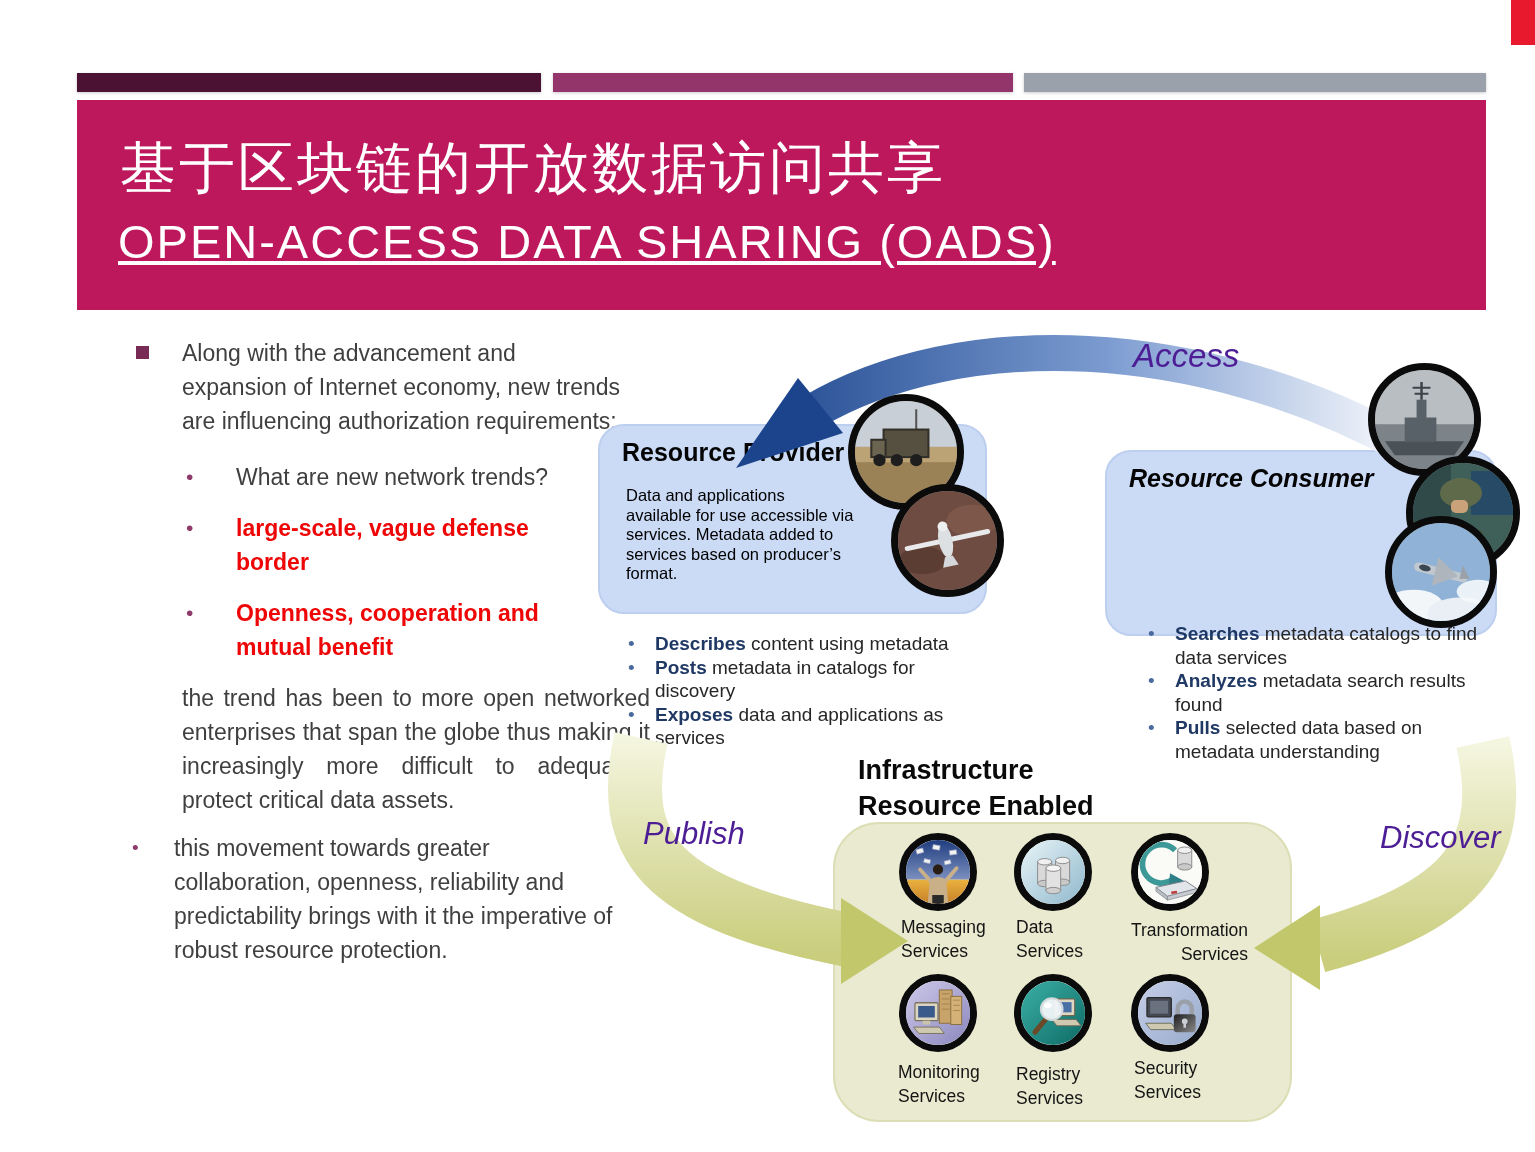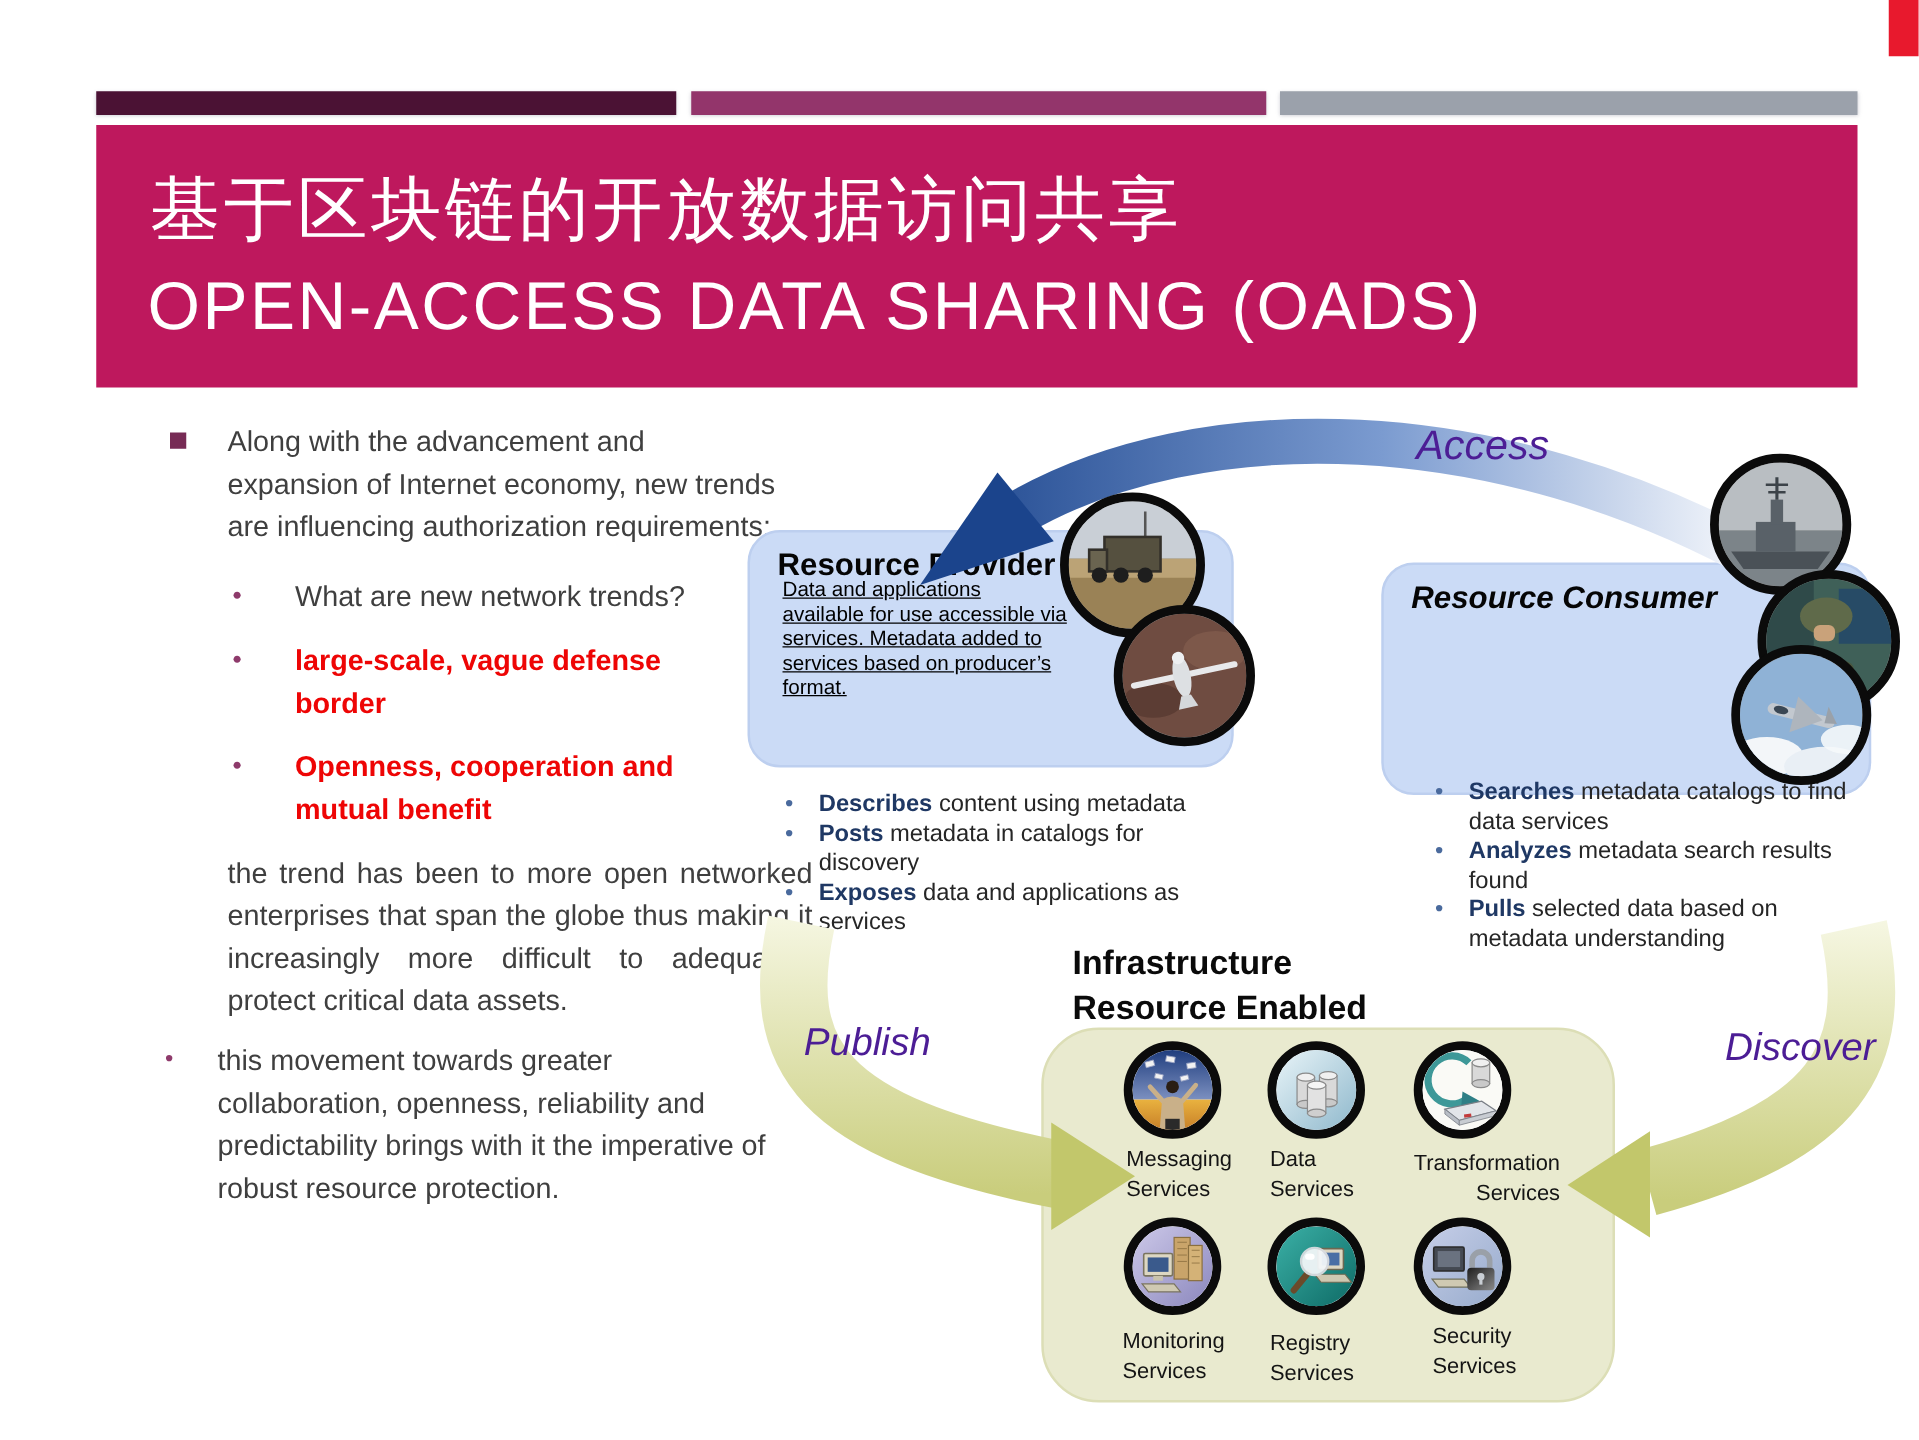--- a/index.html
+++ b/index.html
@@ -13,22 +13,22 @@
   .topbar{position:absolute;top:73px;height:19px;box-shadow:0 1px 3px rgba(110,110,130,.35);}
   .bar-maroon{left:77px;width:464px;background:#4B1234;}
   .bar-magenta{left:553px;width:460px;background:#93356B;}
   .bar-gray{left:1024px;width:462px;background:#9BA1AB;}
   .corner-red{position:absolute;top:0;left:1511px;width:24px;height:45px;background:#E8192D;}
 
   
   .header{position:absolute;left:77px;top:100px;width:1409px;height:210px;background:#be185d;color:#fff;}
   .title-zh{position:absolute;left:43px;top:40px;font-family:"DejaVu Serif", serif;
     font-size:56px;letter-spacing:3px;line-height:1;white-space:nowrap;}
-  .title-en{position:absolute;left:41px;top:118px;font-size:54px;letter-spacing:2px;
-    font-weight:400;line-height:1;white-space:nowrap;}
+  .title-en{position:absolute;left:41px;top:118px;font-size:47px;letter-spacing:2px;
+    font-weight:400;line-height:1;white-space:nowrap;text-decoration:underline;}
 
   
   .left-col{position:absolute;left:88px;top:336px;width:532px;color:#3F3F3F;
     font-size:23px;line-height:34px;margin-left:36px;}
   .intro-row{display:flex;}
   .sq-bullet{flex:none;width:13px;height:13px;background:#772B55;margin:10px 0 0 12px;}
   .intro-text{margin-left:33px;width:442px;}
   .sub-list{margin-top:22px;}
   .sub-row{display:flex;margin:0 0 17px 62px;}
   .sub-dot{flex:none;width:50px;color:#8E3A6B;font-size:21px;}
@@ -38,21 +38,21 @@
   .closing-row{display:flex;margin-top:14px;}
   .closing-dot{flex:none;margin-left:8px;width:42px;color:#8E3A6B;font-size:19px;}
   .closing-text{width:452px;}
 
   
   .panel{position:absolute;background:#CBDBF6;border:2px solid #BDCFEF;border-radius:26px;z-index:2;}
   .panel-provider{left:598px;top:424px;width:385px;height:186px;}
   .panel-consumer{left:1105px;top:450px;width:388px;height:182px;font-style:italic;}
   .panel-title{position:absolute;left:22px;top:12px;font-size:25px;font-weight:bold;color:#050505;}
   .panel-body{position:absolute;font-size:16.5px;line-height:19.5px;color:#000;}
-  .panel-provider .panel-body{left:26px;top:37px;width:228px;text-decoration:underline;}
+  .panel-provider .panel-body{left:26px;top:60px;width:228px;}
   .panel-consumer .panel-body{left:28px;top:50px;width:262px;}
 
   
   .blist{position:absolute;z-index:3;font-size:19px;line-height:23.5px;color:#262626;}
   .blist-provider{left:628px;top:632px;width:360px;}
   .blist-consumer{left:1148px;top:622px;width:358px;}
   .brow{display:flex;}
   .bdot{flex:none;width:27px;color:#4A6A9D;}
   .btext{flex:1;}
   .kw{font-weight:bold;color:#1F3864;}
@@ -391,13 +391,13 @@
     <circle cx="73" cy="63" r="4.5" fill="#C9CED4"></circle>
     <rect x="71" y="65" width="4" height="8" fill="#C9CED4"></rect>
   </svg>
 </div>
 
 <div class="svc-label" style="left:901px;top:915px;width:105px;">Messaging Services</div>
 <div class="svc-label" style="left:1016px;top:915px;width:90px;">Data Services</div>
 <div class="svc-label" style="left:1108px;top:918px;width:140px;text-align:right;">Transformation Services</div>
 <div class="svc-label" style="left:898px;top:1060px;width:105px;">Monitoring Services</div>
 <div class="svc-label" style="left:1016px;top:1062px;width:90px;">Registry Services</div>
-<div class="svc-label" style="left:1134px;top:1056px;width:90px;margin-left:12px;">Security Services</div>
+<div class="svc-label" style="left:1134px;top:1056px;width:90px;">Security Services</div>
 
 </body></html>

